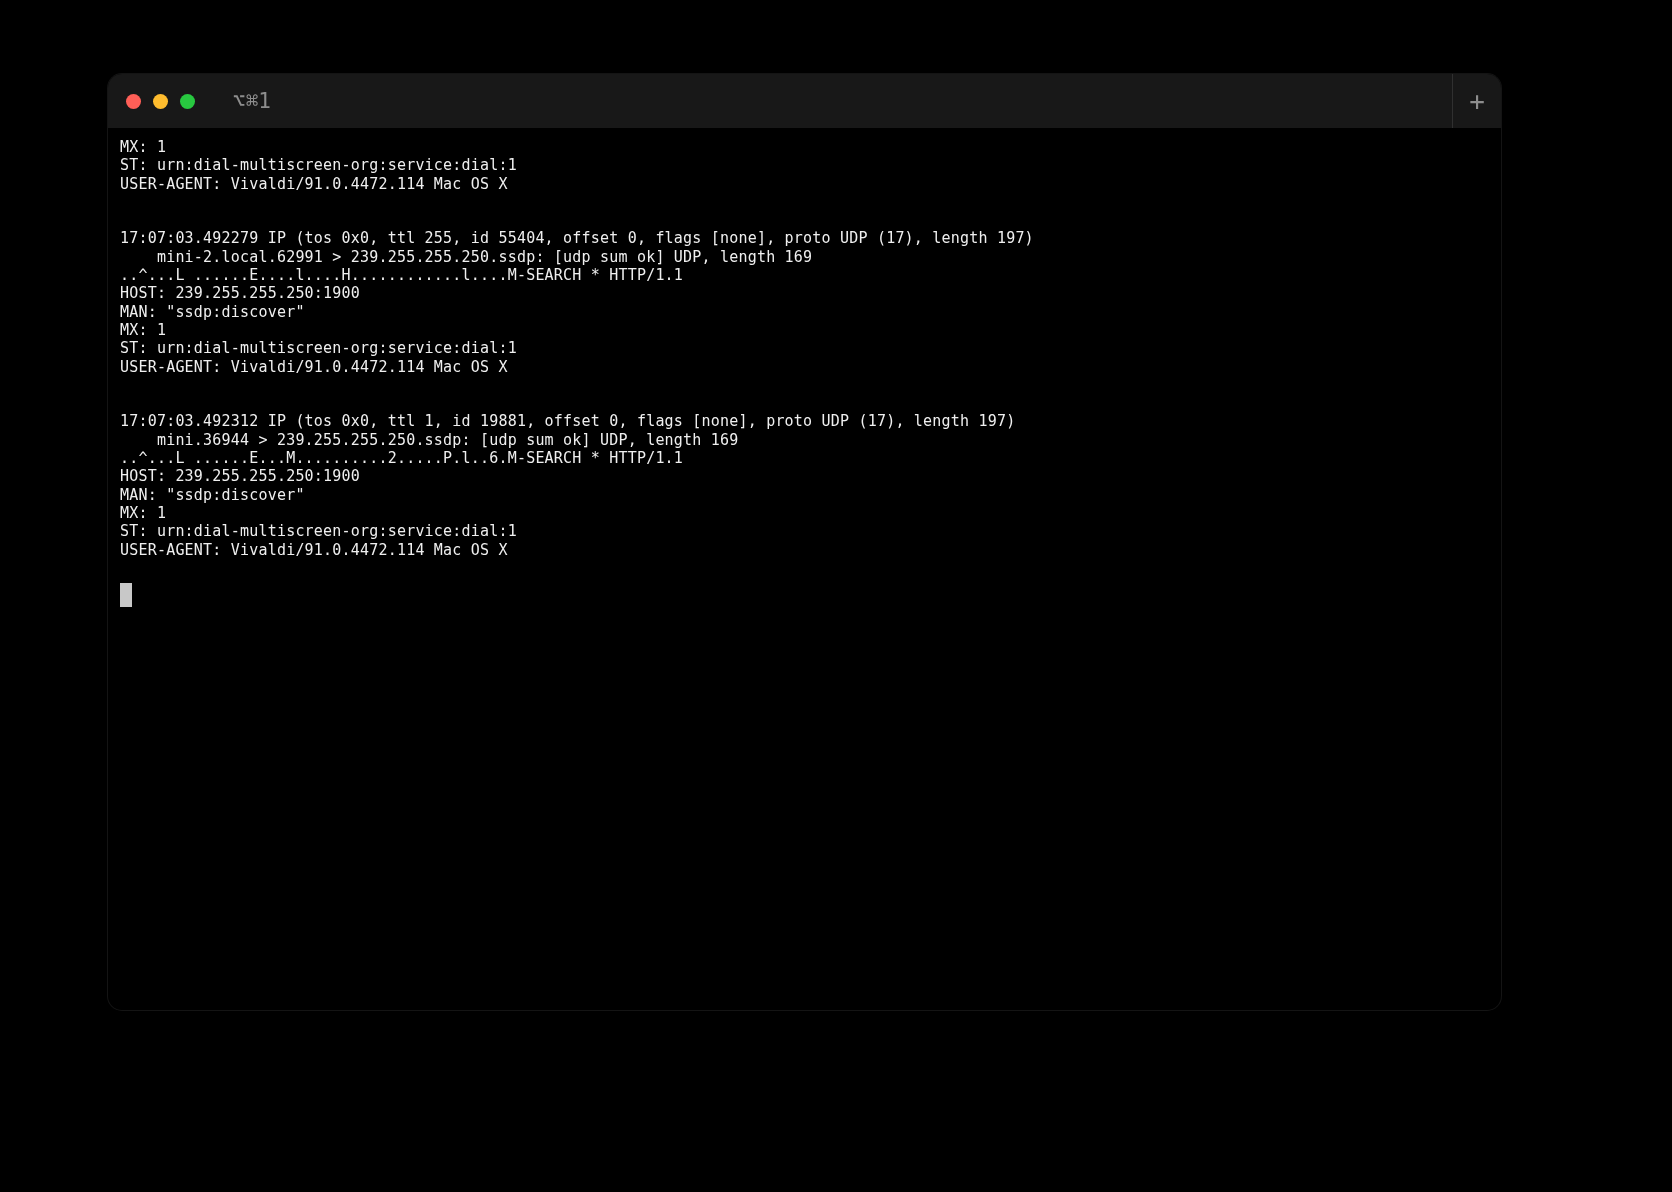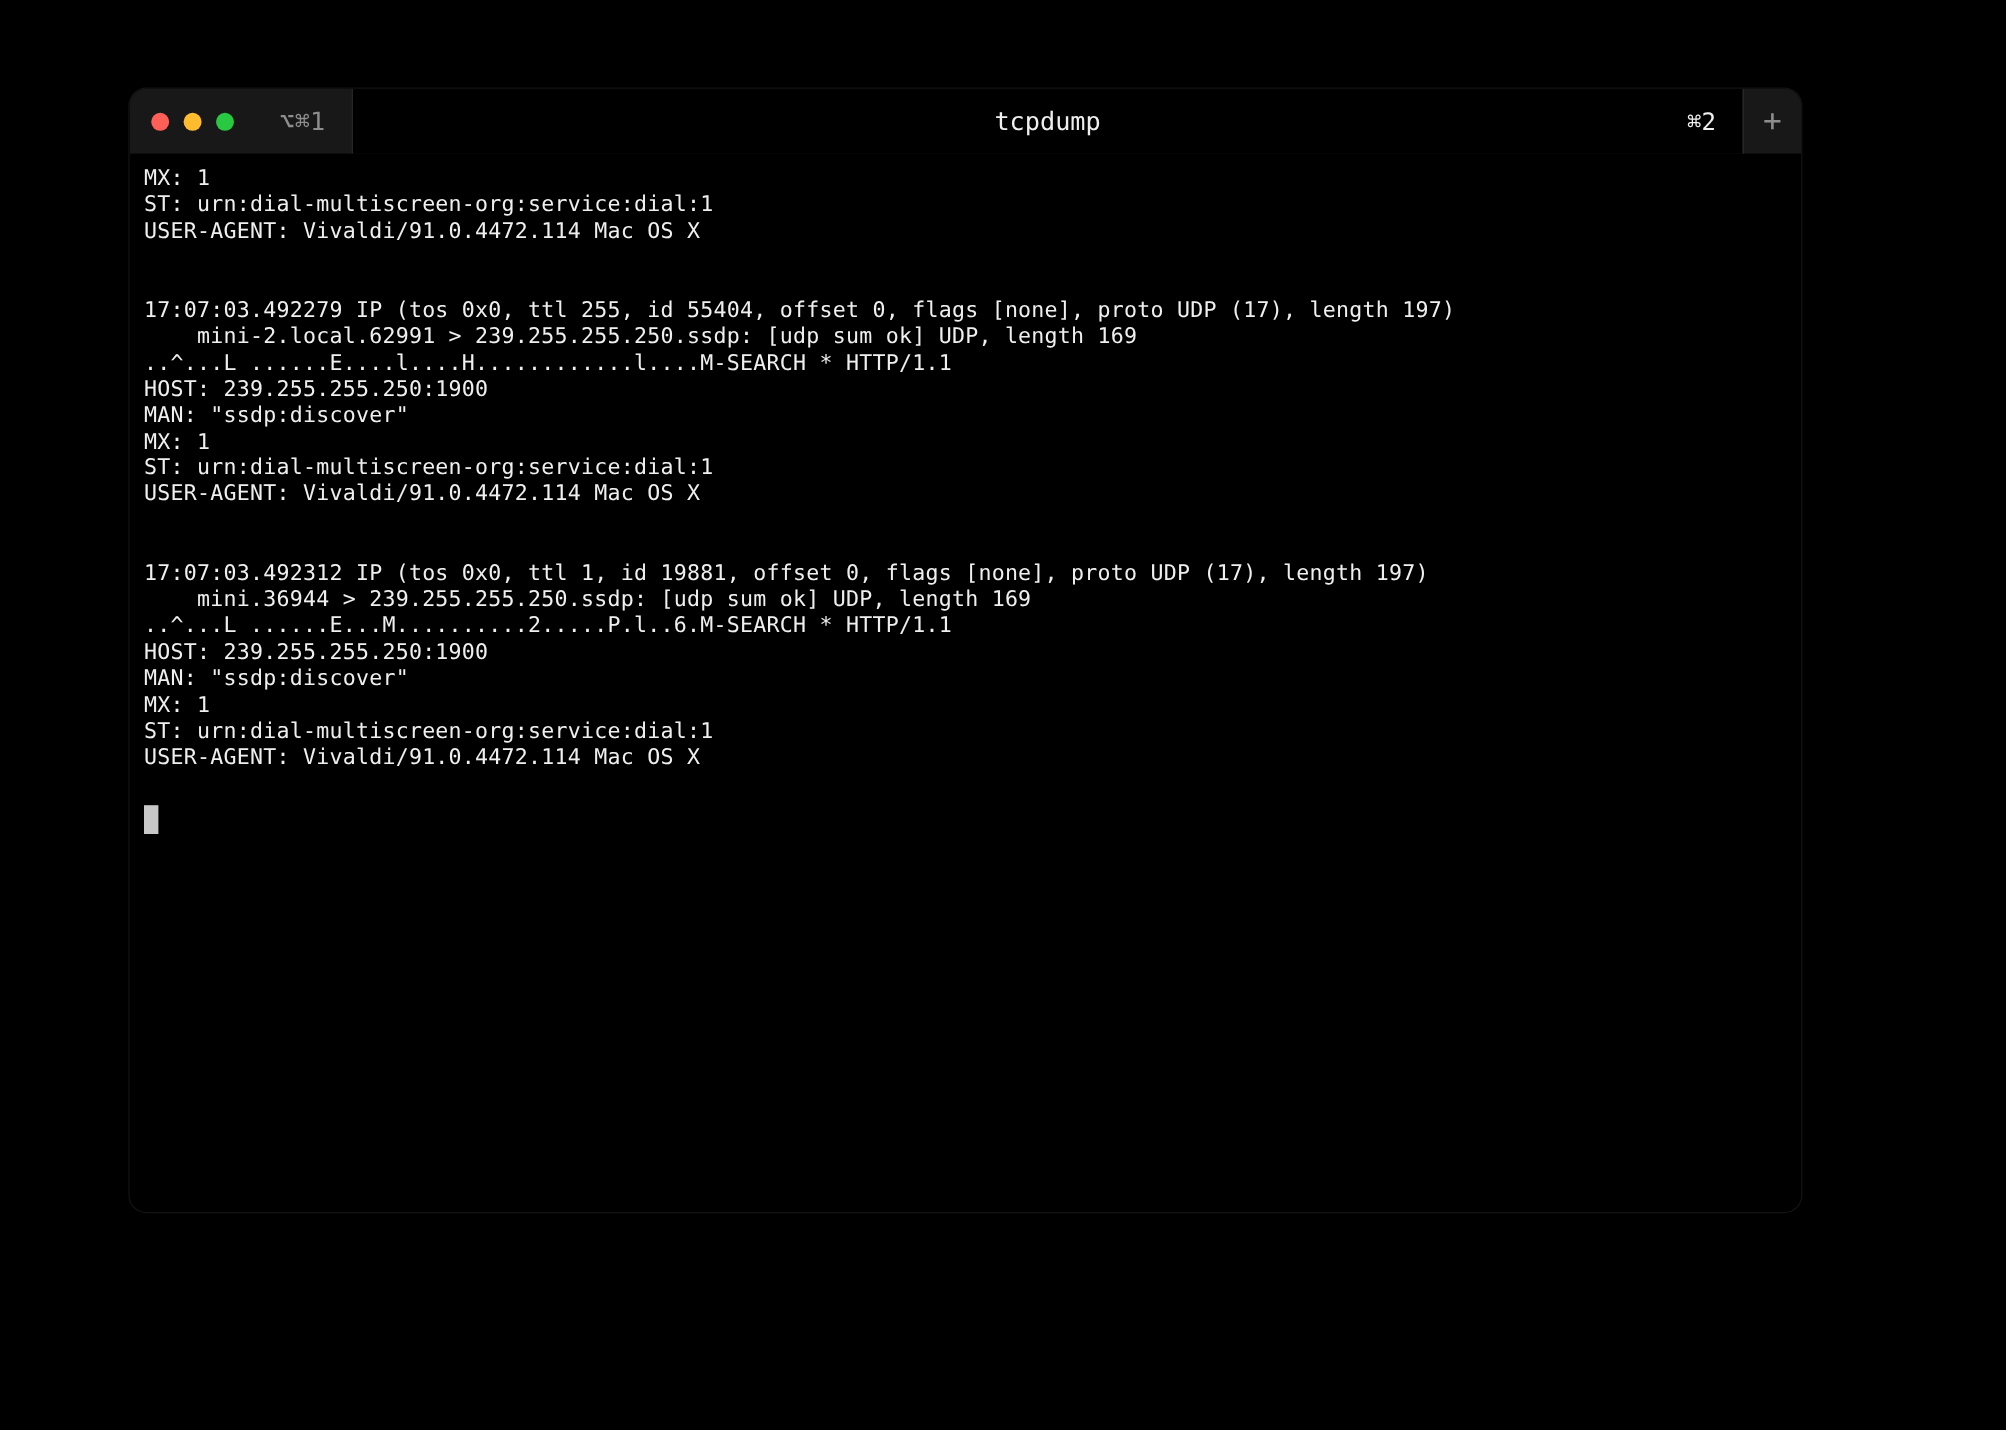--- a/index.html
+++ b/index.html
@@ -113,21 +113,21 @@
 
   .terminal-body {
     flex: 1;
     padding: 10px 12px 14px 12px;
     overflow: hidden;
   }
   pre.output {
     margin: 0;
     color: var(--fg);
     font-family: inherit;
-    font-size: 18px;
+    font-size: 15px;
     line-height: 1.22;
     letter-spacing: 0.2px;
     white-space: pre;
   }
   .cursor {
     display: inline-block;
     width: 12px;
     height: 24px;
     background: var(--cursor);
     vertical-align: text-bottom;
@@ -141,24 +141,20 @@
 
   <div class="titlebar">
     <div class="traffic-lights">
       <div class="light red"></div>
       <div class="light yellow"></div>
       <div class="light green"></div>
     </div>
     <div class="win-shortcut">⌥⌘1</div>
 
     <div class="tabs">
-      <div class="tab active">
-        <span class="tab-title">tcpdump</span>
-        <span class="tab-shortcut">⌘2</span>
-      </div>
     </div>
 
     <div class="new-tab">
       <span>+</span>
     </div>
   </div>
 
   <div class="terminal-body">
     <pre class="output">MX: 1
 ST: urn:dial-multiscreen-org:service:dial:1

